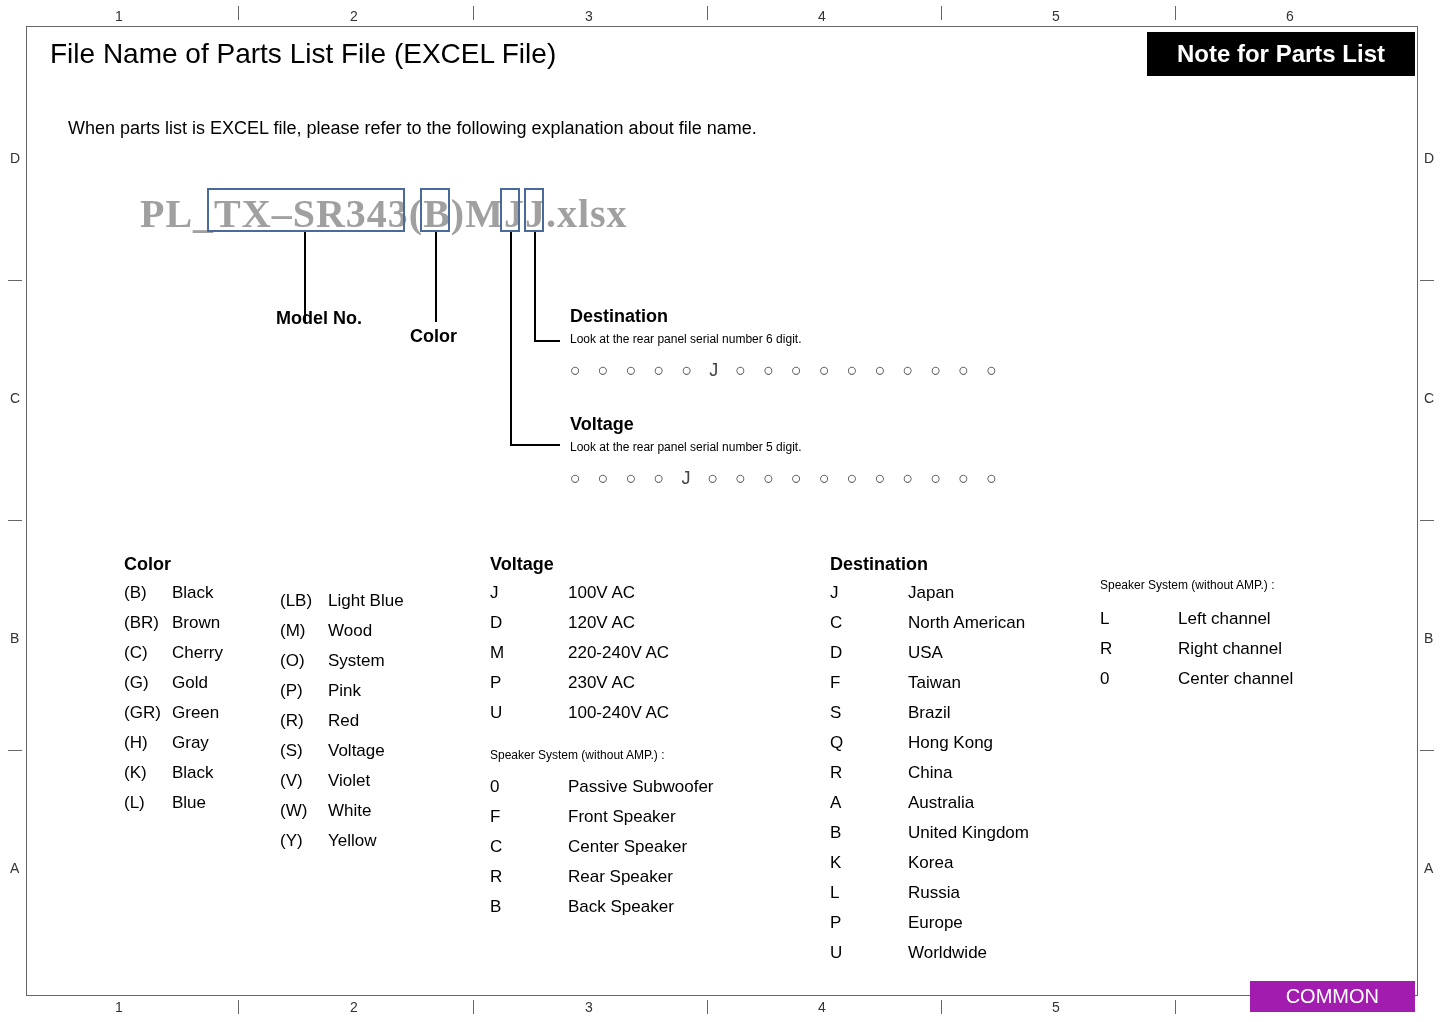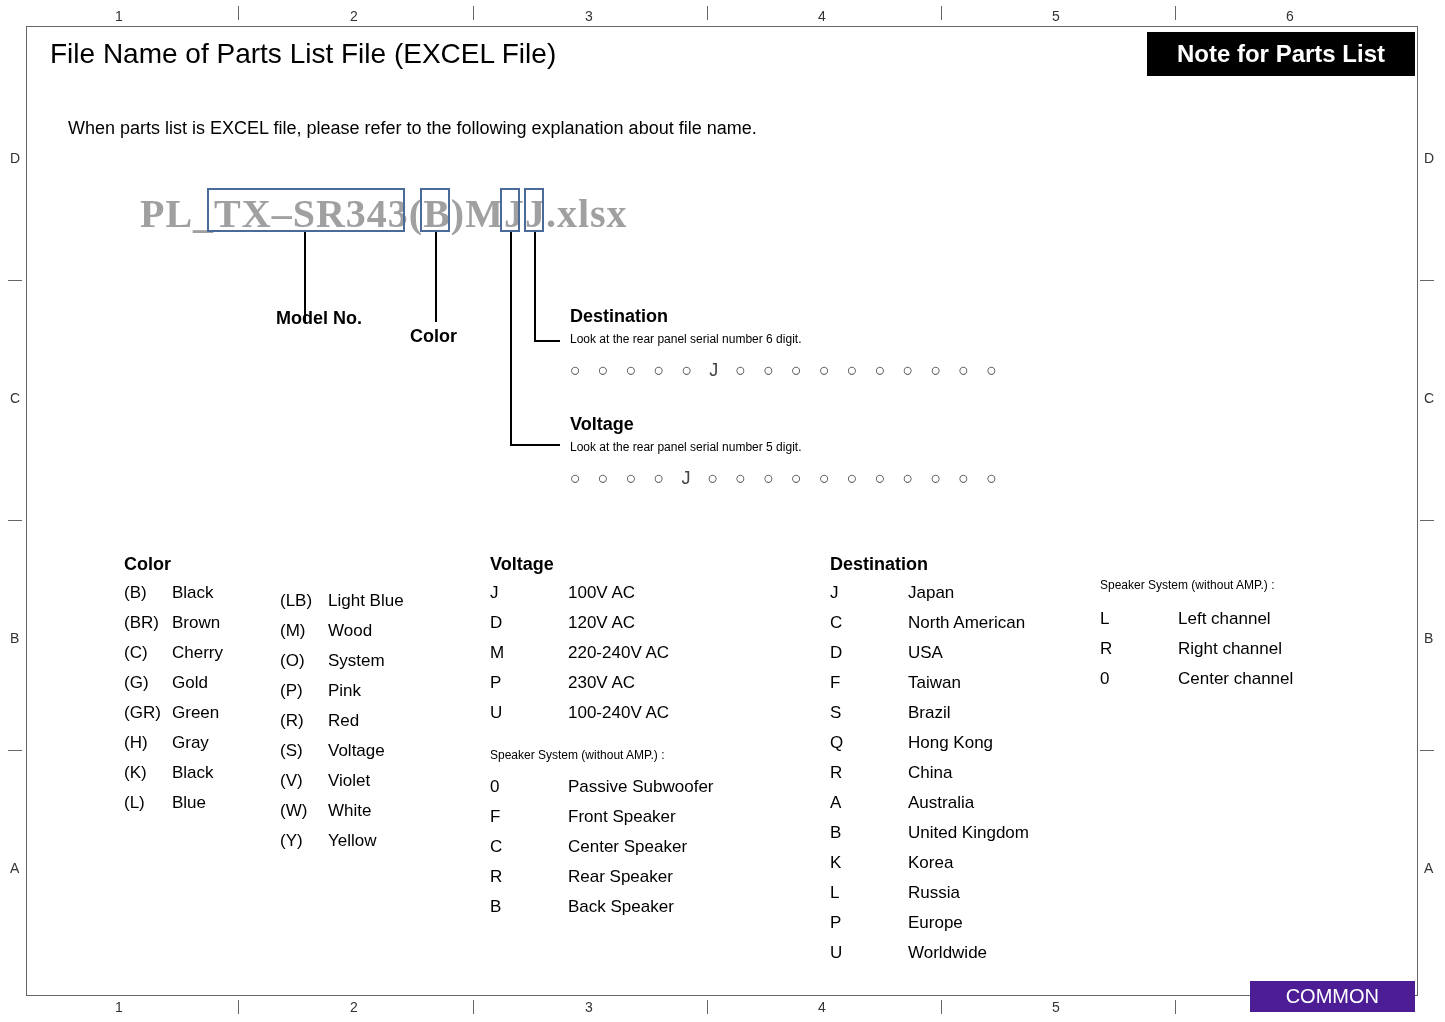--- a/index.html
+++ b/index.html
@@ -57,21 +57,21 @@
 
   .section-head { font-weight:bold; font-size:18px; position:absolute; }
   .codecol { position:absolute; font-size:17px; line-height:30px; }
   .codecol .row { display:flex; }
   .codecol .c { width:48px; }
   .codecol .v { }
   .codecol.narrowc .c { width:78px; }
 
   .common-box {
     position:absolute; right:30px; bottom:10px;
-    background:#4c1d95; color:#fff; padding:4px 36px;
+    background:#a21caf; color:#fff; padding:4px 36px;
     font-size:20px;
   }
 </style>
 </head>
 <body>
 
 <div class="frame"></div>
 
 <div class="colnum" style="left:115px; top:8px;">1</div>
 <div class="vtick" style="left:238px; top:6px; height:14px;"></div>

